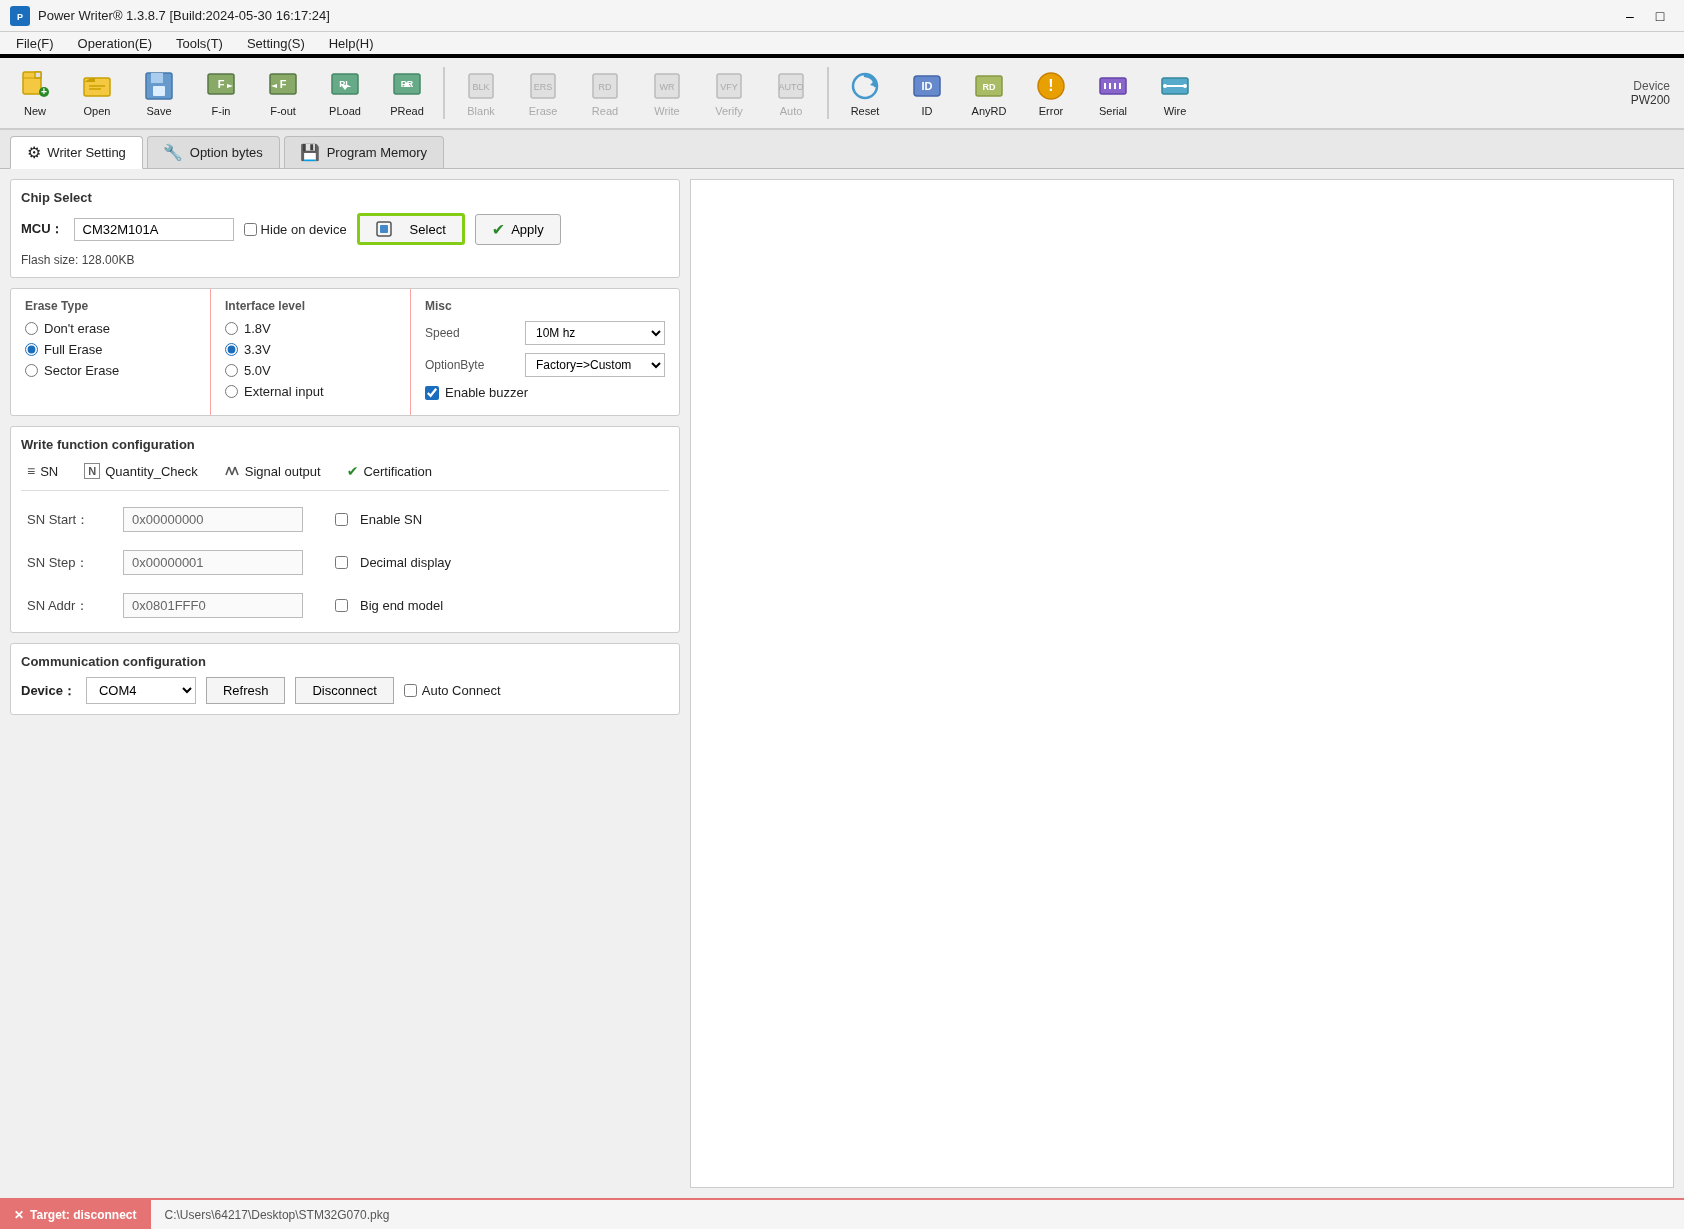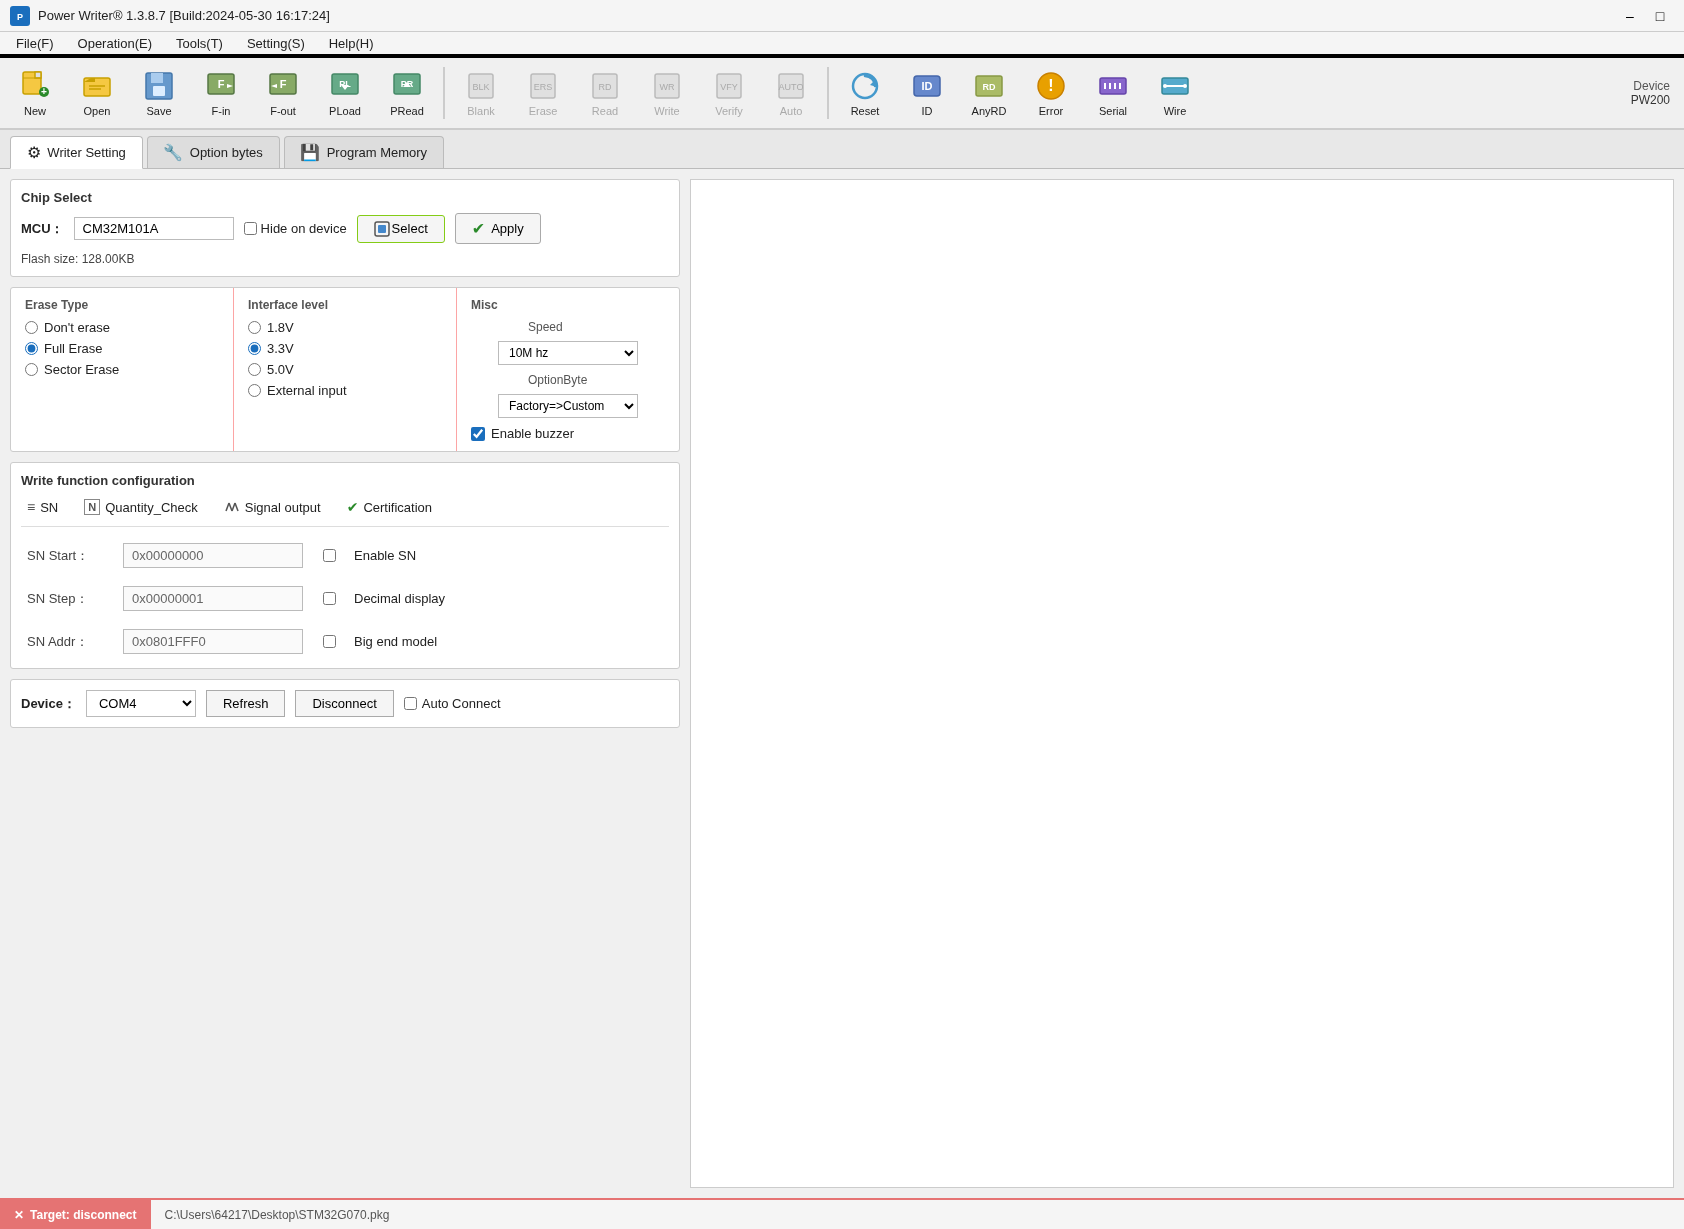--- a/index.html
+++ b/index.html
@@ -40,47 +40,47 @@
 
     
     .section { background: white; border: 1px solid #ccc; border-radius: 3px; padding: 10px; }
     .section-title { font-size: 13px; font-weight: bold; color: #333; margin-bottom: 8px; }
 
     
     .chip-select-row { display: flex; align-items: center; gap: 10px; margin-bottom: 8px; }
     .mcu-label { font-weight: bold; font-size: 13px; }
     .mcu-input { border: 1px solid #bbb; padding: 3px 8px; font-size: 13px; width: 160px; background: white; }
     .hide-check { display: flex; align-items: center; gap: 4px; font-size: 13px; }
-    .select-btn { display: flex; align-items: center; gap: 2px; padding: 5px 16px; border: 1px solid #84cc16; background: #f5f5f5; cursor: pointer; border-radius: 3px; font-size: 13px; }
+    .select-btn { display: flex; align-items: center; gap: 18px; padding: 5px 16px; border: 3px solid #84cc16; background: #f5f5f5; cursor: pointer; border-radius: 3px; font-size: 13px; }
     .apply-btn { display: flex; align-items: center; gap: 6px; padding: 5px 16px; border: 1px solid #aaa; background: #f5f5f5; cursor: pointer; border-radius: 3px; font-size: 13px; }
     .apply-icon { color: #2a8a2a; font-size: 16px; }
     .flash-size { font-size: 12px; color: #444; }
 
     
     .config-grid { display: flex; gap: 0; border: 1px solid #ddd; border-radius: 3px; }
     .config-col { padding: 10px 14px; flex: 1; }
     .config-col + .config-col { border-left: 1px solid #fca5a5; }
     .config-col-title { font-size: 12px; font-weight: bold; color: #555; margin-bottom: 8px; }
     .radio-item { display: flex; align-items: center; gap: 6px; margin-bottom: 6px; font-size: 13px; }
     .radio-item input[type=radio] { accent-color: #1a6ebd; }
-    .misc-row { display: flex; align-items: center; gap: 7px; margin-bottom: 8px; font-size: 13px; flex-direction: column; }
+    .misc-row { display: flex; align-items: center; gap: 20px; margin-bottom: 8px; font-size: 13px; }
     .misc-label { width: 80px; font-size: 12px; color: #555; }
     .misc-select { border: 1px solid #bbb; padding: 3px 6px; font-size: 12px; min-width: 140px; background: white; }
     .checkbox-item { display: flex; align-items: center; gap: 6px; font-size: 13px; }
     .checkbox-item input[type=checkbox] { accent-color: #1a6ebd; width: 14px; height: 14px; }
 
     
     .wf-tabs { display: flex; align-items: center; gap: 14px; border-bottom: 1px solid #ddd; padding-bottom: 8px; margin-bottom: 12px; }
     .wf-tab { display: flex; align-items: center; gap: 5px; font-size: 13px; cursor: pointer; padding: 3px 6px; border-radius: 3px; }
     .wf-tab-icon { font-size: 14px; color: #555; }
     .sn-fields { display: flex; flex-direction: column; gap: 18px; padding: 4px 6px; }
     .sn-row { display: flex; align-items: center; gap: 16px; }
     .sn-label { width: 80px; font-size: 13px; font-weight: 500; color: #444; }
     .sn-input { border: 1px solid #bbb; padding: 4px 8px; font-size: 13px; width: 180px; background: #fafafa; color: #666; }
-    .sn-check { display: flex; align-items: center; gap: 18px; font-size: 13px; margin-left: 4px; }
+    .sn-check { display: flex; align-items: center; gap: 12px; font-size: 13px; margin-left: 16px; }
 
     
     .comm-row { display: flex; align-items: center; gap: 10px; flex-wrap: wrap; }
     .comm-label { font-size: 13px; font-weight: 700; }
     .comm-select { border: 1px solid #bbb; padding: 4px 8px; font-size: 13px; width: 110px; background: white; }
     .comm-btn { padding: 5px 16px; border: 1px solid #aaa; background: #f5f5f5; cursor: pointer; border-radius: 0; font-size: 13px; }
     .auto-check { display: flex; align-items: center; gap: 5px; font-size: 13px; }
 
     
     .status-bar { background: #f5f5f5; border-top: 2px solid #e57373; height: 32px; display: flex; align-items: center; padding: 0; font-size: 12px; }
@@ -493,20 +493,21 @@
           <input class="sn-input" type="text" value="0x0801FFF0" style="">
           <label class="sn-check">
             <input type="checkbox" style="">
             <span>Big end model</span>
           </label>
         </div>
       </div>
     </div>
 
     <div class="section">
+      <div class="section-title">Communication configuration</div>
       <div class="comm-row">
         <span class="comm-label">Device：</span>
         <select class="comm-select">
           <option>COM1</option>
           <option>COM2</option>
           <option>COM3</option>
           <option selected="">COM4</option>
         </select>
         <button class="comm-btn">
           <span>Refresh</span>

